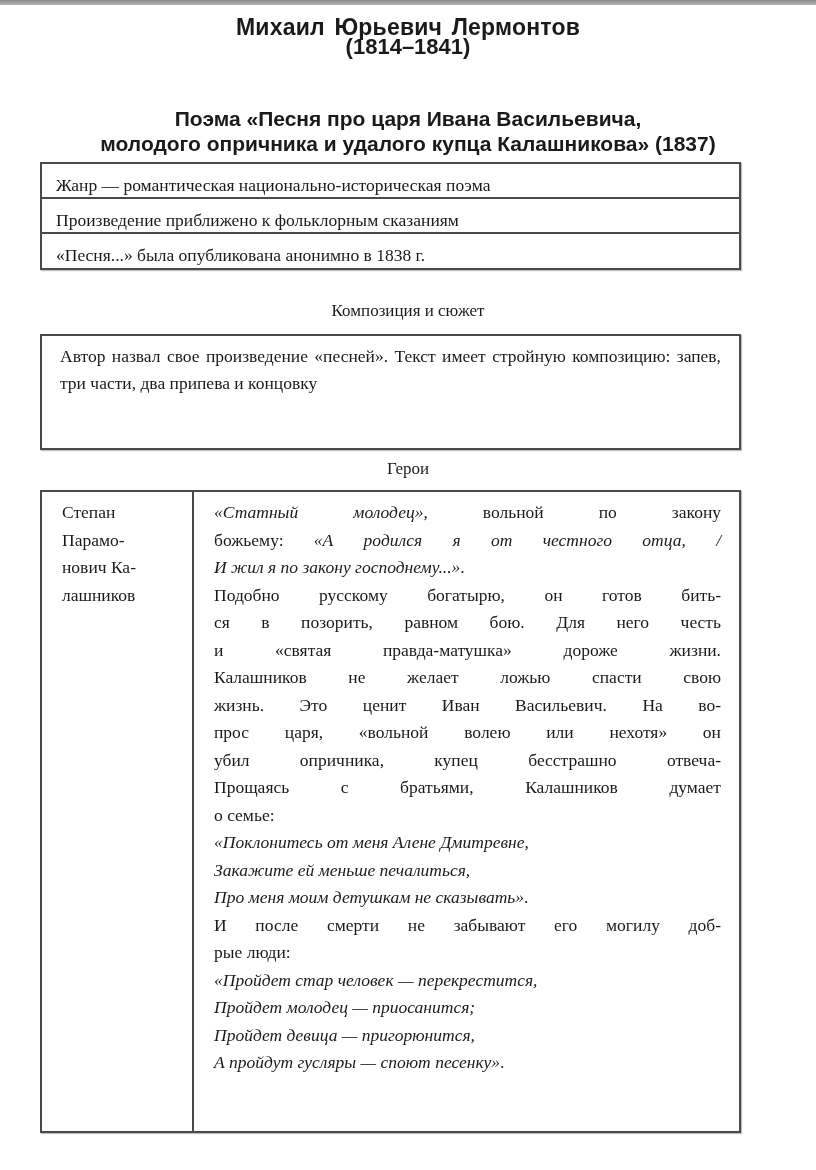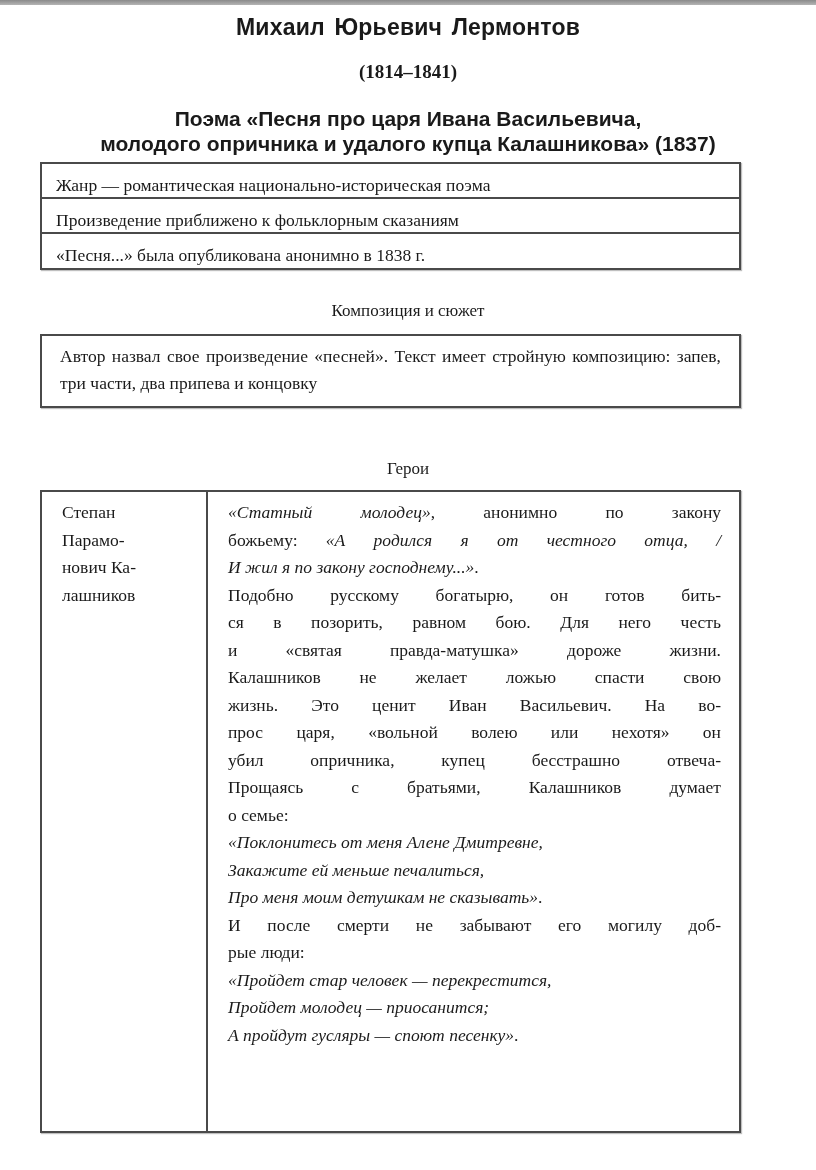--- a/index.html
+++ b/index.html
@@ -3,35 +3,35 @@
 <meta charset="utf-8">
 <style>
   html, body { margin: 0; padding: 0; background: #ffffff; }
   body { width: 816px; height: 1170px; position: relative; overflow: hidden; color: #1a1a1a; }
   .topbar { position: absolute; left: 0; top: 0; width: 816px; height: 5px;
             background: linear-gradient(#8a8a8a, #b5b5b5); }
   .sans { font-family: "Liberation Sans", "DejaVu Sans", sans-serif; font-weight: bold; }
   .serif { font-family: "Liberation Serif", "DejaVu Serif", serif; }
   .center { position: absolute; left: 0; width: 816px; text-align: center; }
   .author { top: 14px; font-size: 23px; letter-spacing: 0.2px; word-spacing: 3px; }
-  .years { top: 61px; font-size: 19px; font-family: Liberation Serif, serif; }
+  .years { top: 34px; font-size: 22px; }
   .poem-title { top: 106px; font-size: 21px; line-height: 25px; }
   .box { position: absolute; left: 40px; width: 701px; border: 2px solid #4a4a4a; box-sizing: border-box;
          box-shadow: 1px 1px 1px rgba(0,0,0,0.25); }
   .facts { top: 162px; height: 108px; }
   .fact-row { height: 35px; line-height: 34px; padding: 4px 14px; font-size: 17.5px; box-sizing: border-box;
               border-bottom: 2px solid #4a4a4a; white-space: nowrap; }
   .fact-row:last-child { border-bottom: none; }
   .section-h { font-family: "Liberation Serif", "DejaVu Serif", serif; font-weight: normal; font-size: 17px; }
   .comp-h { top: 301px; }
-  .comp { top: 334px; height: 74px; padding: 7px 18px 0 18px; font-size: 17.5px; line-height: 27px;
+  .comp { top: 334px; height: 116px; padding: 7px 18px 0 18px; font-size: 17.5px; line-height: 27px;
           text-align: justify; }
   .heroes-h { top: 459px; }
   .heroes { top: 490px; height: 643px; display: flex; }
-  .hero-name { width: 166px; border-right: 2px solid #4a4a4a; padding: 7px 0 0 20px; box-sizing: border-box;
+  .hero-name { width: 152px; border-right: 2px solid #4a4a4a; padding: 7px 0 0 20px; box-sizing: border-box;
                font-size: 17.5px; line-height: 27.5px; }
   .hero-desc { flex: 1; padding: 7px 18px 0 20px; font-size: 17.5px; line-height: 27.5px; }
   .hero-desc .ln { display: block; white-space: nowrap; }
   .hero-desc .just { text-align: justify; text-align-last: justify; white-space: normal; }
   i { font-style: italic; font-family: Liberation Serif, serif; }
 </style>
 </head>
 <body>
 
 <div class="topbar"></div>
@@ -57,34 +57,35 @@
 
 <div class="center section-h heroes-h">Герои</div>
 <div class="box heroes serif">
   <div class="hero-name">
     <div>Степан</div>
     <div>Парамо-</div>
     <div>нович Ка-</div>
     <div>лашников</div>
   </div>
   <div class="hero-desc">
-    <span class="ln just"><i>«Статный молодец»</i><span>, анонимно по закону</span></span>
+    <span class="ln just"><i>«Статный молодец»</i><span>, вольной по закону</span></span>
     <span class="ln just"><span>божьему: </span><i>«А родился я от честного отца, /</i></span>
     <span class="ln"><i>И жил я по закону господнему...»</i><span>.</span></span>
     <span class="ln just">Подобно русскому богатырю, он готов бить-</span>
     <span class="ln just">ся в позорить, равном бою. Для него честь</span>
     <span class="ln just">и «святая правда-матушка» дороже жизни.</span>
     <span class="ln just">Калашников не желает ложью спасти свою</span>
     <span class="ln just">жизнь. Это ценит Иван Васильевич. На во-</span>
     <span class="ln just">прос царя, «вольной волею или нехотя» он</span>
     <span class="ln just">убил опричника, купец бесстрашно отвеча-</span>
     <span class="ln just">Прощаясь с братьями, Калашников думает</span>
     <span class="ln">о семье:</span>
     <span class="ln"><i>«Поклонитесь от меня Алене Дмитревне,</i></span>
     <span class="ln"><i>Закажите ей меньше печалиться,</i></span>
     <span class="ln"><i>Про меня моим детушкам не сказывать»</i><span>.</span></span>
     <span class="ln just">И после смерти не забывают его могилу доб-</span>
     <span class="ln">рые люди:</span>
     <span class="ln"><i>«Пройдет стар человек — перекрестится,</i></span>
     <span class="ln"><i>Пройдет молодец — приосанится;</i></span>
+    <span class="ln"><i>Пройдет девица — пригорюнится,</i></span>
     <span class="ln"><i>А пройдут гусляры — споют песенку»</i><span>.</span></span>
   </div>
 </div>
 
 </body></html>

